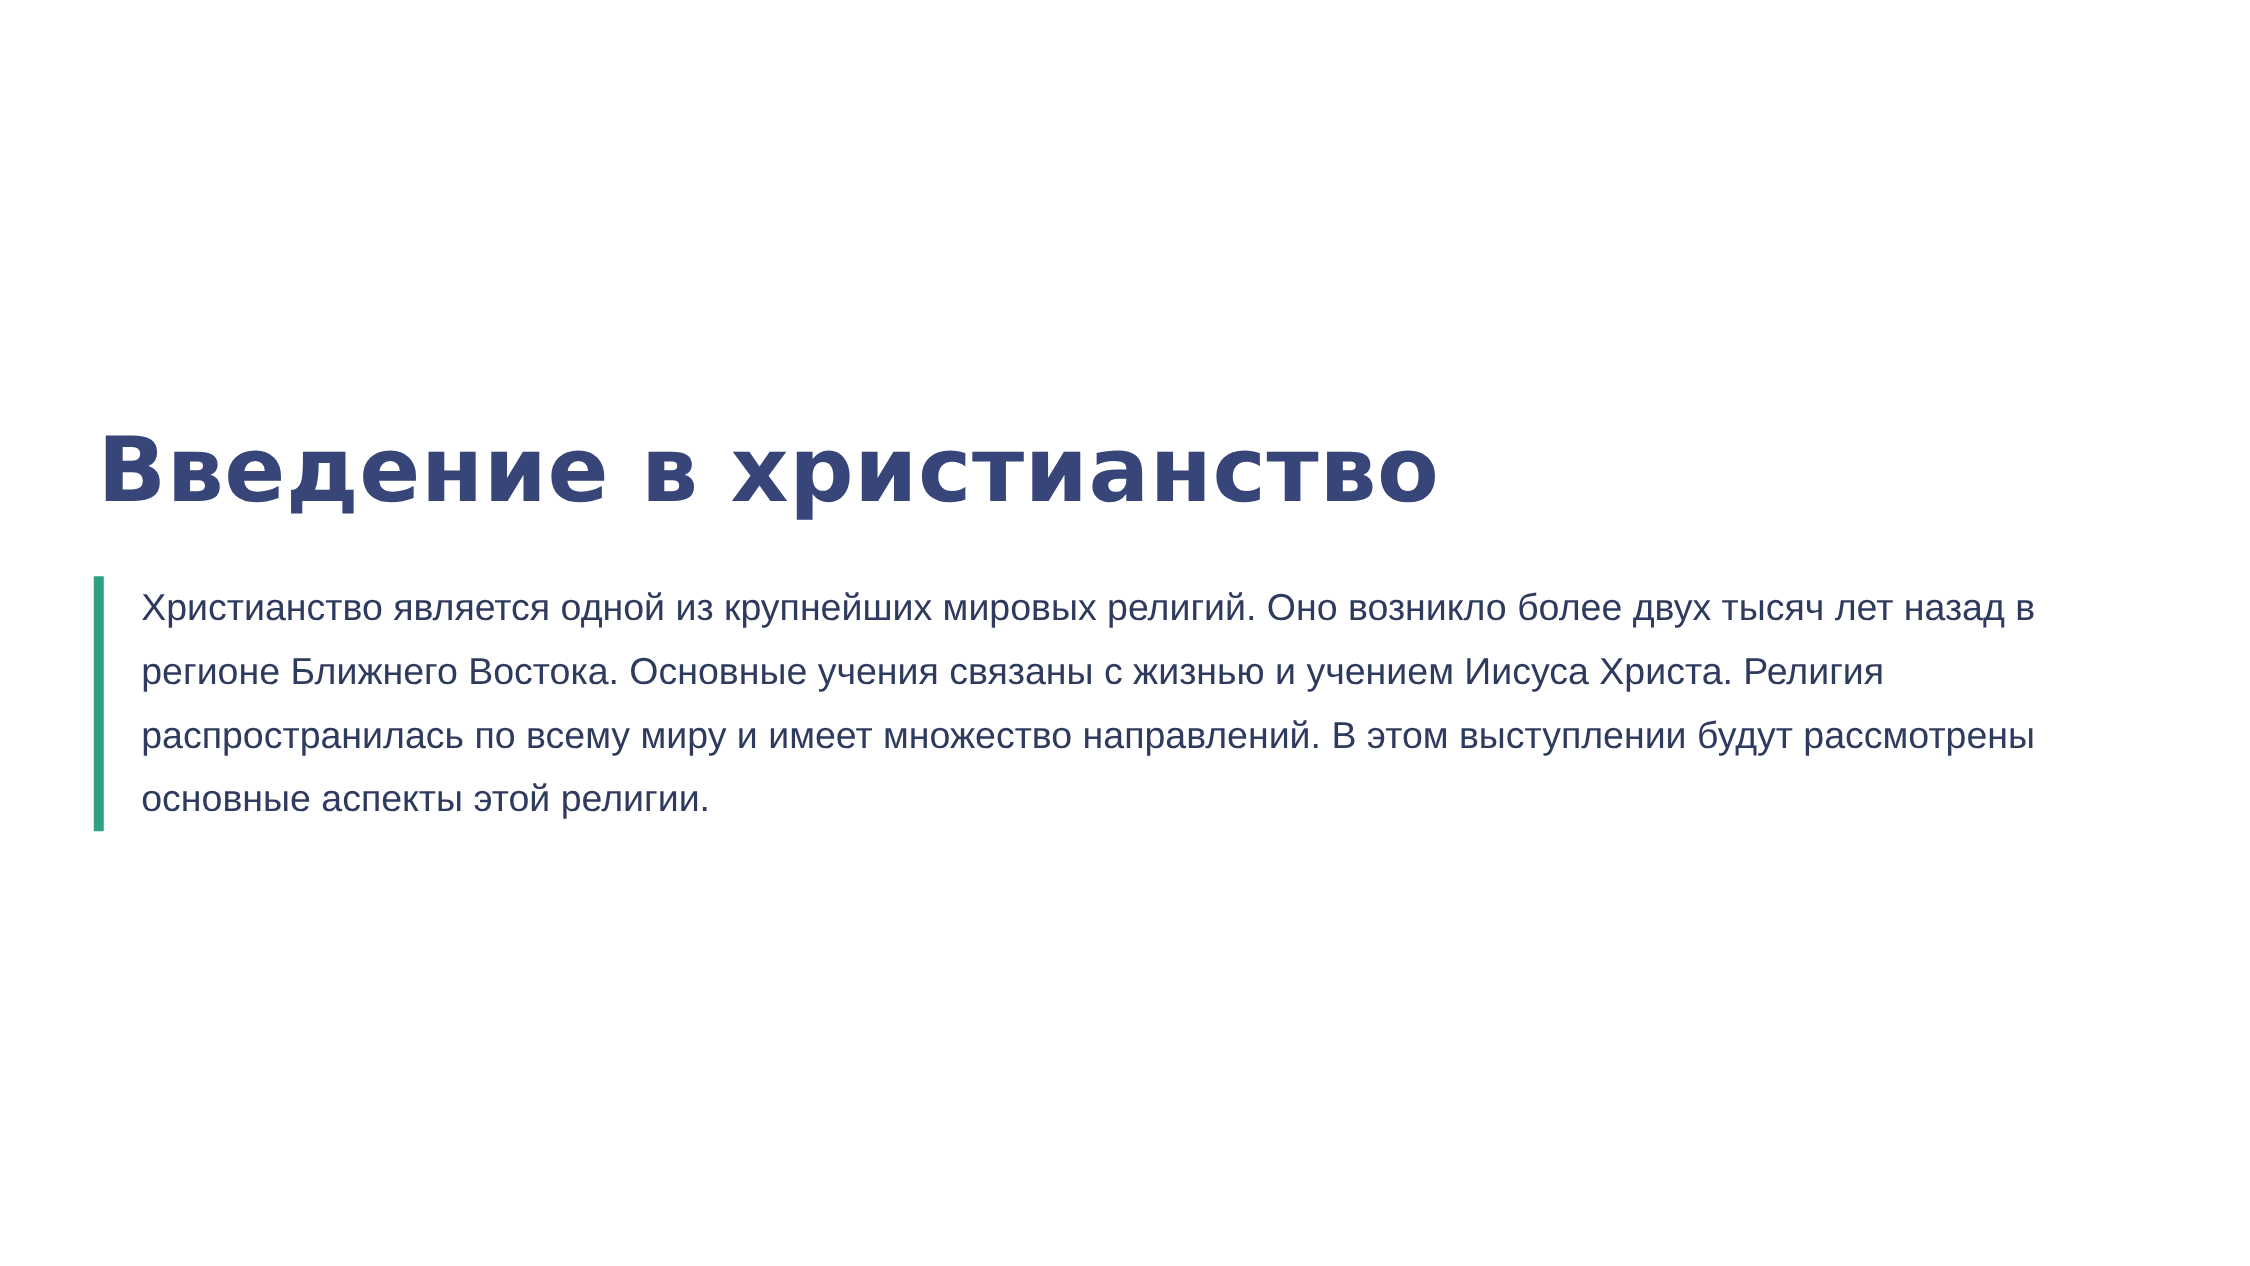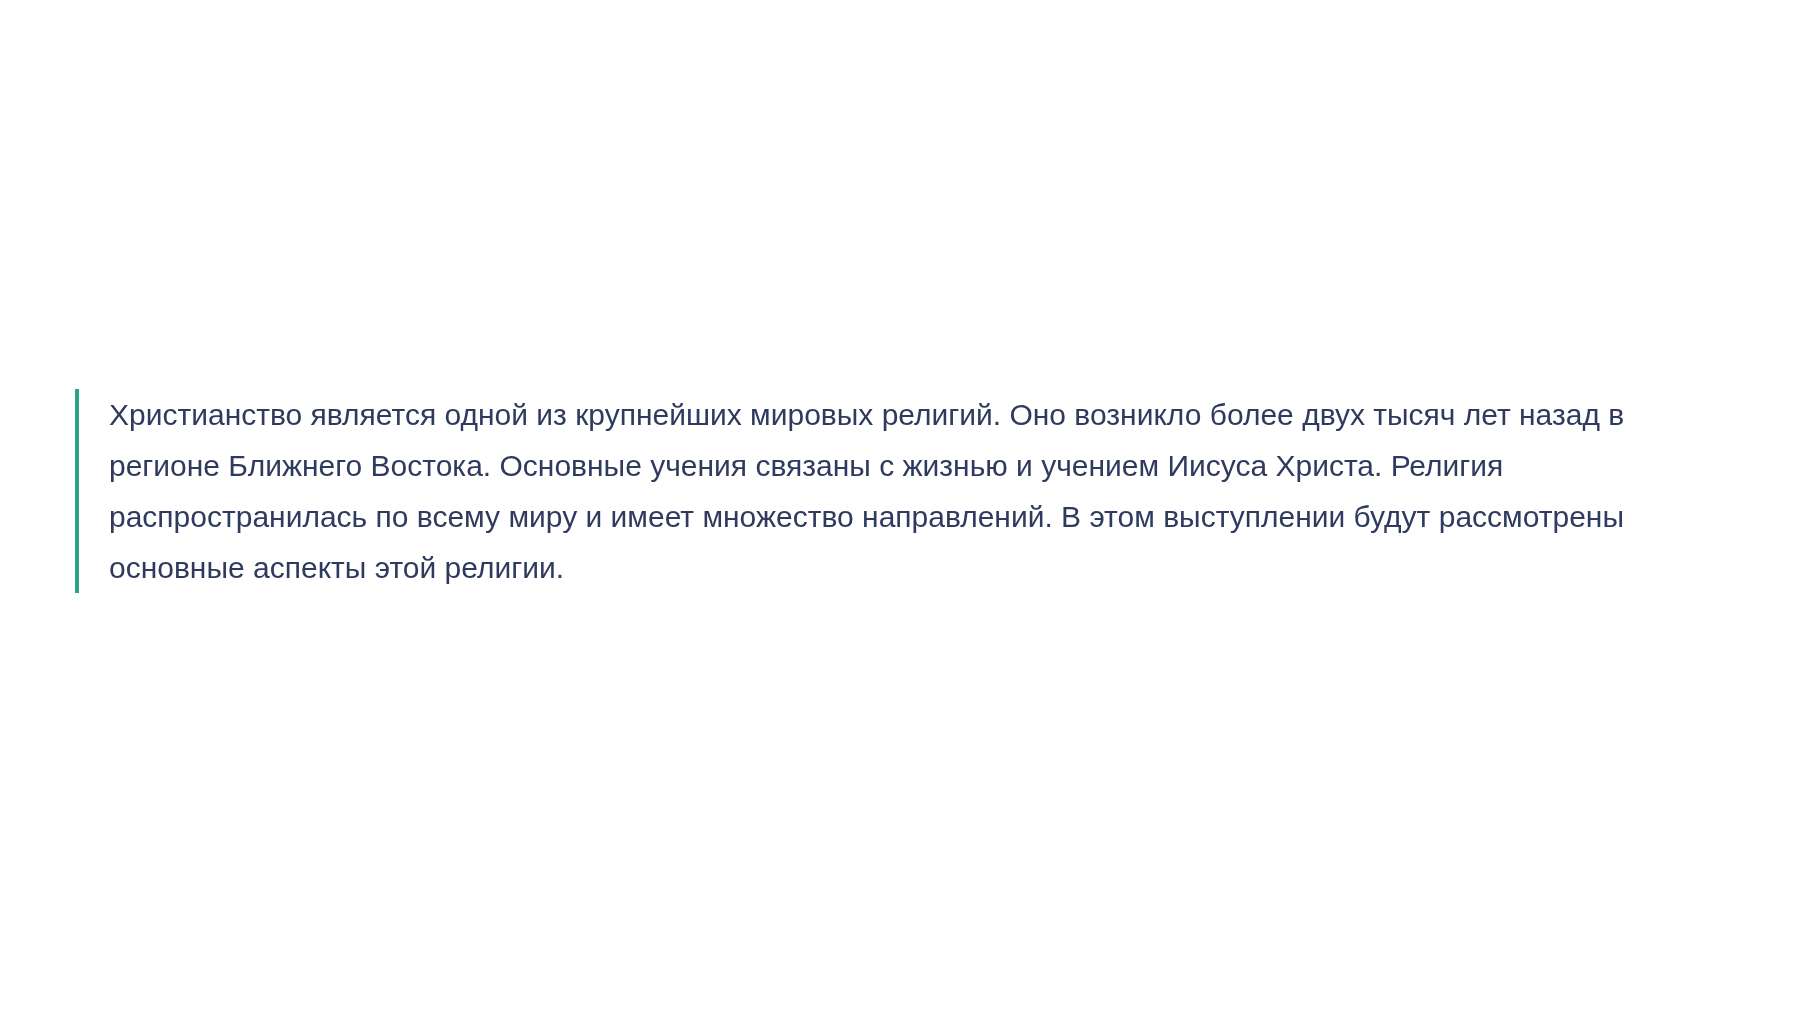--- a/index.html
+++ b/index.html
@@ -25,35 +25,36 @@
     margin: 0 0 0 3px;
     font-family: "DejaVu Sans", "Liberation Sans", sans-serif;
     font-weight: 800;
     font-size: 72px;
     line-height: 1;
     letter-spacing: 0.5px;
     color: #374579; 
   }
   .intro-quote {
     margin: 49px 0 0 0;
-    border-left: 4px solid #1d4ed8; 
+    border-left: 8px solid #1d4ed8; 
     padding: 0 0 0 30px;
   }
   .intro-text {
     margin: 0;
     max-width: 1600px;
     font-family: "Liberation Sans", sans-serif;
     font-size: 30px;
     line-height: 51px;
     font-weight: 400;
     color: #2f3b5e; 
   }
 </style>
 </head>
 <body>
 
 <div class="slide">
   <div class="content">
+    <h1 class="slide-title" style="color: rgb(55, 69, 121);">Введение в христианство</h1>
     <blockquote class="intro-quote" style="border-left-color: rgb(45, 161, 131);">
       <p class="intro-text" style="color: rgb(47, 59, 94);">Христианство является одной из крупнейших мировых религий. Оно возникло более двух тысяч лет назад в регионе Ближнего Востока. Основные учения связаны с жизнью и учением Иисуса Христа. Религия распространилась по всему миру и имеет множество направлений. В этом выступлении будут рассмотрены основные аспекты этой религии.</p>
     </blockquote>
   </div>
 </div>
 
 </body></html>

